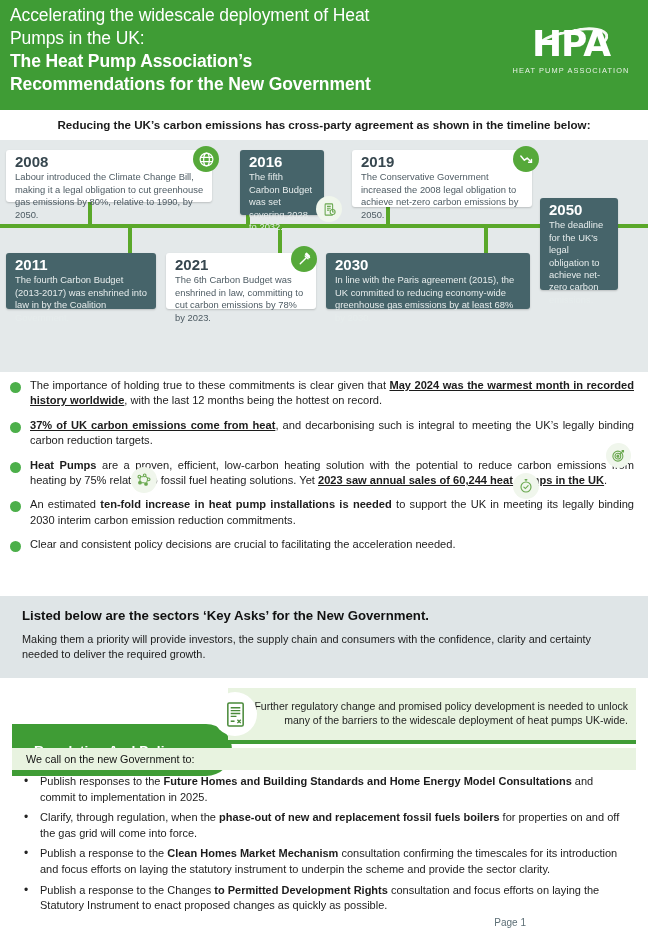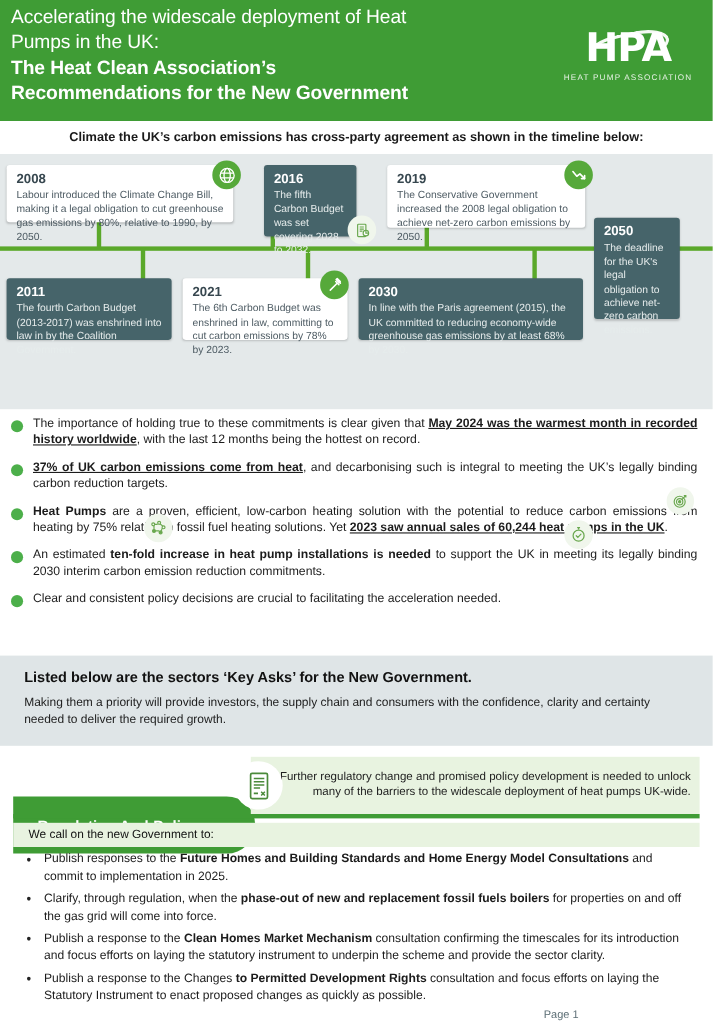--- a/index.html
+++ b/index.html
@@ -51,21 +51,21 @@
     background:#e4e9ea;
   }
   .rail { position:absolute; left:0; top:84px; width:648px; height:4px; background:#5aa82a; }
   .stem { position:absolute; width:4px; background:#5aa82a; }
 
   .tcard {
     position:absolute; border-radius:3px; padding:6px 8px 6px 9px;
     font-size:9.4px; line-height:12.4px;
     box-shadow:0 1px 2px rgba(0,0,0,.18);
   }
-  .tcard .yr { font-weight:bold; font-size:12px; display:block; margin-bottom:3px; }
+  .tcard .yr { font-weight:bold; font-size:15px; display:block; margin-bottom:3px; }
   .tcard.light { background:#ffffff; color:#4d5b63; }
   .tcard.light .yr { color:#37474f; }
   .tcard.dark  { background:#46646a; color:#e6ecec; }
   .tcard.dark .yr { color:#ffffff; }
 
   .ticon {
     position:absolute; border-radius:50%;
     display:flex; align-items:center; justify-content:center;
     z-index:6;
   }
@@ -139,33 +139,33 @@
 </style>
 </head>
 <body>
 
 <div class="page">
 
   <div class="header">
     <div class="header-title">
       <span class="ln">Accelerating the widescale deployment of Heat</span>
       <span class="ln">Pumps in the UK:</span>
-      <span class="ln bold">The Heat Clean Association’s</span>
+      <span class="ln bold">The Heat Pump Association’s</span>
       <span class="ln bold">Recommendations for the New Government</span>
     </div>
     <div class="logo">
       <div class="logo-mark">
         <div class="hpa-text">HPA</div>
         <div class="swoosh"></div>
       </div>
       <div class="logo-sub">HEAT PUMP ASSOCIATION</div>
     </div>
   </div>
 
-  <div class="intro-line">Climate the UK’s carbon emissions has cross-party agreement as shown in the timeline below:</div>
+  <div class="intro-line">Reducing the UK’s carbon emissions has cross-party agreement as shown in the timeline below:</div>
 
   <div class="timeline">
     <div class="rail"></div>
 
     <div class="stem" style="left:88px;  top:60px; height:26px;"></div>
     <div class="stem" style="left:246px; top:58px; height:28px;"></div>
     <div class="stem" style="left:386px; top:58px; height:28px;"></div>
 
     <div class="stem" style="left:128px; top:86px; height:28px;"></div>
     <div class="stem" style="left:278px; top:86px; height:28px;"></div>

